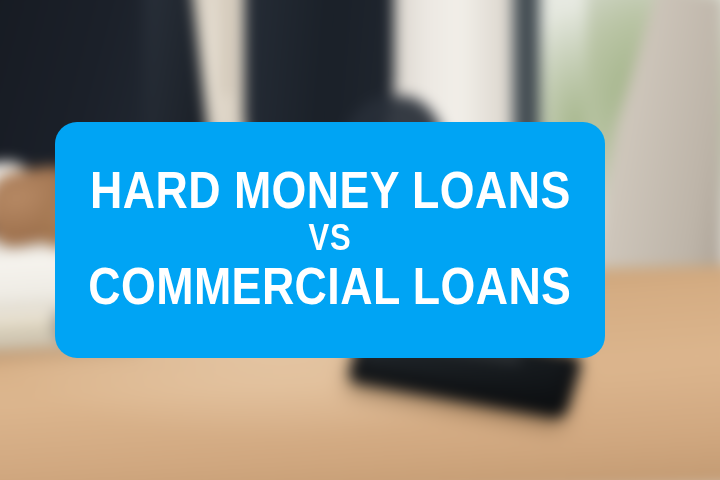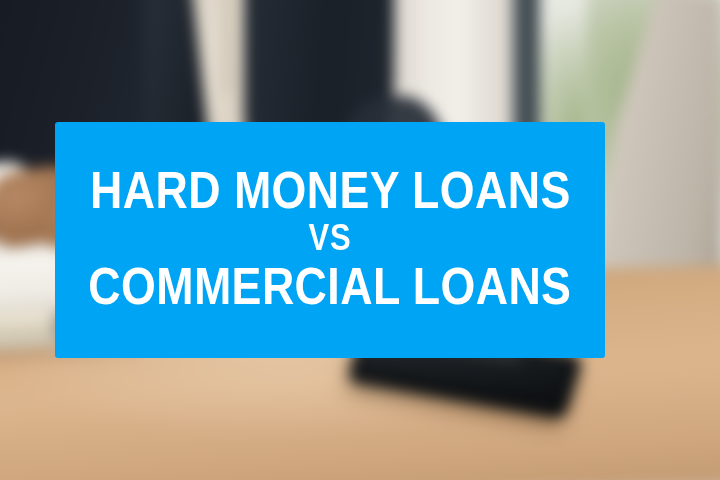--- a/index.html
+++ b/index.html
@@ -237,21 +237,21 @@
   }
 
   
   .banner {
     position: absolute;
     left: 55px;
     top: 122px;
     width: 550px;
     height: 236px;
     background: #00a4f4;
-    border-radius: 3px;
+    border-radius: 22px;
     display: flex;
     flex-direction: column;
     align-items: center;
     justify-content: center;
     box-sizing: border-box;
     padding: 4px 0 8px;
   }
   .line {
     color: #ffffff;
     font-family: "Liberation Sans Narrow", "Liberation Sans", sans-serif;

